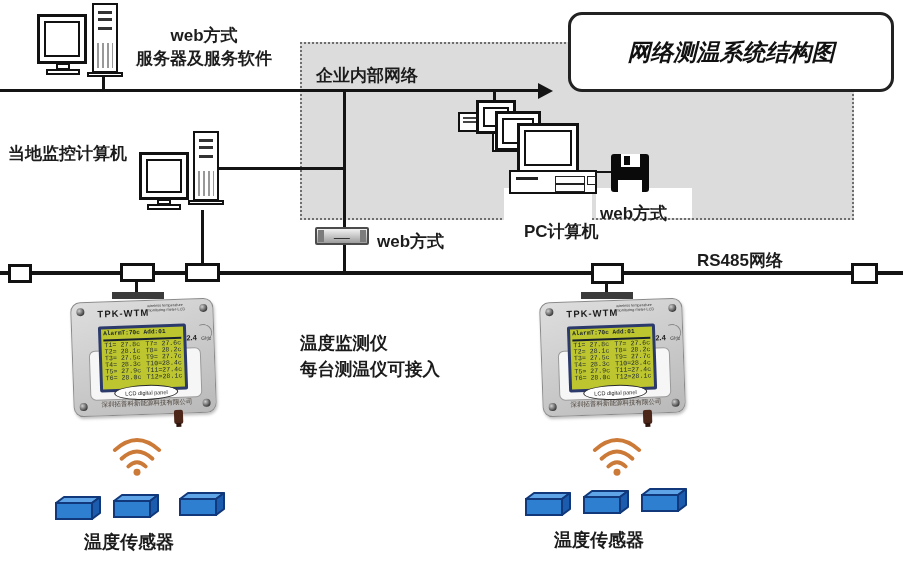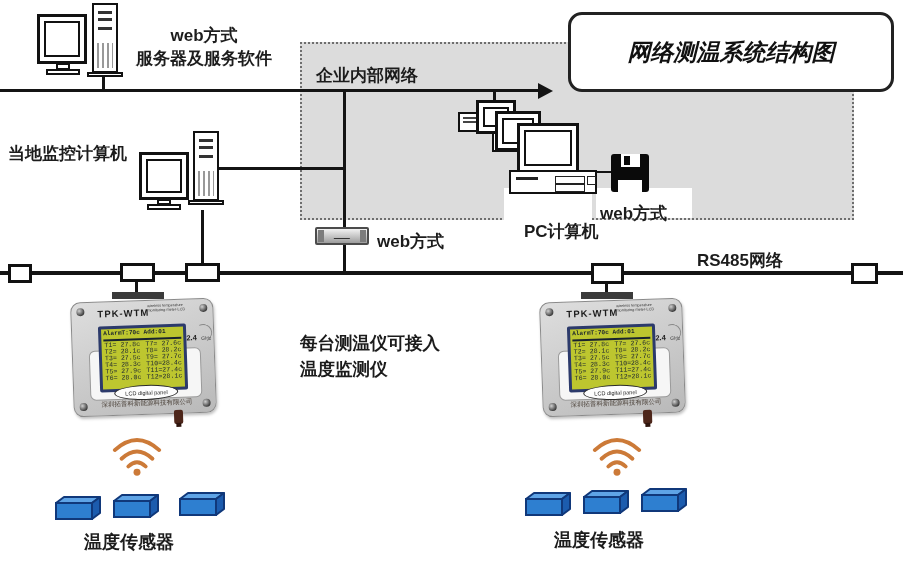--- a/index.html
+++ b/index.html
@@ -245,22 +245,22 @@
       <span class="unit">GHz</span>
     </div>
     <div class="oval">
         <span>LCD digital panel</span>
       </div>
     <div class="company">深圳拓普科新能源科技有限公司</div>
     <div class="plug"></div>
   </div>
 
   <div class="info">
+    <div>温度监测仪</div>
     <div>每台测温仪可接入</div>
-    <div>温度监测仪</div>
   </div>
 
   <svg class="wifi" style="left:108px;top:426px;" width="58" height="52" viewBox="0 0 60 52">
     <path d="M7 24 Q30 3 53 24" fill="none" stroke="#cc7a38" stroke-width="4" stroke-linecap="round"></path>
     <path d="M14 33 Q30 18 46 33" fill="none" stroke="#cc7a38" stroke-width="4" stroke-linecap="round"></path>
     <path d="M21 41 Q30 32 39 41" fill="none" stroke="#cc7a38" stroke-width="4" stroke-linecap="round"></path>
     <circle cx="30" cy="47" r="3.6" fill="#cc7a38"></circle>
   </svg>
   <svg class="wifi" style="left:588px;top:426px;" width="58" height="52" viewBox="0 0 60 52">
     <path d="M7 24 Q30 3 53 24" fill="none" stroke="#cc7a38" stroke-width="4" stroke-linecap="round"></path>

